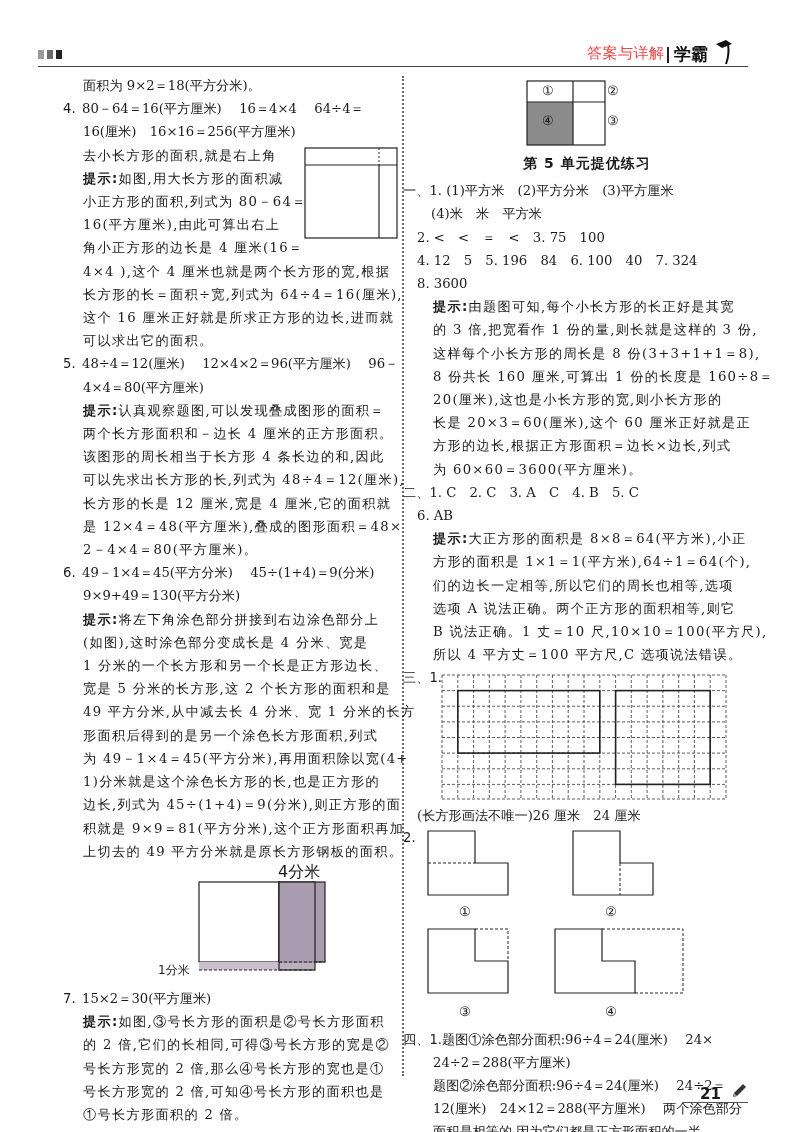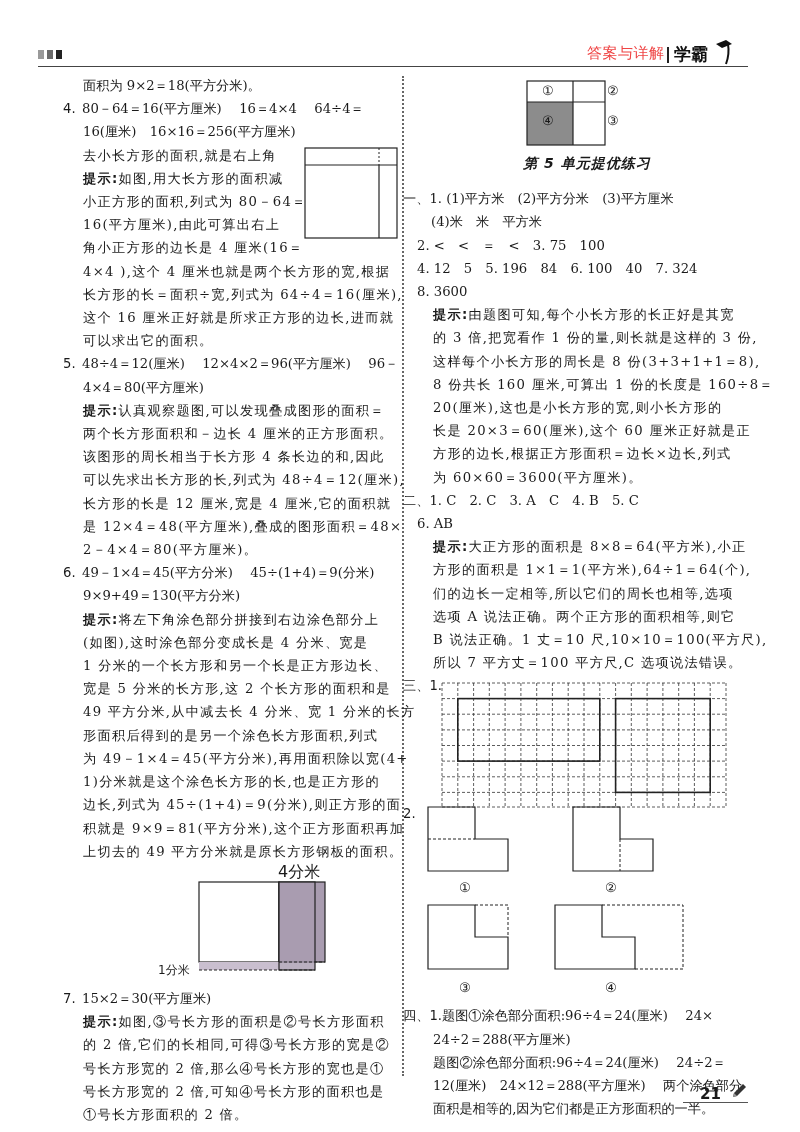--- a/index.html
+++ b/index.html
@@ -18,21 +18,21 @@
   .col-right { left: 417px; top: 74px; width: 340px; }
   .divider { position: absolute; left: 402px; top: 76px; width: 0; height: 1000px; border-left: 2px dotted #666; }
 
   .line { white-space: nowrap; }
   .ind { padding-left: 19px; }
   .ind2 { padding-left: 19px; letter-spacing: 1.3px; }
   .hint-label { font-weight: bold; font-family: "DejaVu Sans", sans-serif; }
   .num { display: inline-block; width: 19px; margin-left: -1px; }
   .sec { font-family: "DejaVu Sans", sans-serif; }
 
-  .unit-title { text-align: center; font-family: "DejaVu Sans", sans-serif; font-weight: bold; font-size: 14px; letter-spacing: 1px; margin: 2px 0 12px; font-style: italic; }
+  .unit-title { text-align: center; font-family: "DejaVu Sans", sans-serif; font-weight: bold; font-size: 14px; letter-spacing: 1px; margin: 2px 0 4px; }
 
   svg { display: block; }
   .abs { position: absolute; }
 
   .footer-num { position: absolute; left: 700px; top: 1085px; font-family: "DejaVu Sans", sans-serif; font-weight: bold; font-size: 15px; }
   .footer-line { position: absolute; left: 683px; top: 1102px; width: 65px; height: 1px; background: #555; }
   .footer-pen { position: absolute; left: 730px; top: 1082px; }
 </style>
 </head>
 <body>
@@ -156,21 +156,21 @@
   <div class="line ind2" style="padding-left:16px">方形的边长,根据正方形面积＝边长×边长,列式</div>
   <div class="line ind2" style="padding-left:16px">为 60×60＝3600(平方厘米)。</div>
 
   <div class="line"><span class="sec" style="margin-left:-14px">二、</span><span>1. C　2. C　3. A　C　4. B　5. C</span></div>
   <div class="line">6. AB</div>
   <div class="line ind2" style="padding-left:16px"><span class="hint-label">提示:</span><span>大正方形的面积是 8×8＝64(平方米),小正</span></div>
   <div class="line ind2" style="padding-left:16px">方形的面积是 1×1＝1(平方米),64÷1＝64(个),</div>
   <div class="line ind2" style="padding-left:16px">们的边长一定相等,所以它们的周长也相等,选项</div>
   <div class="line ind2" style="padding-left:16px">选项 A 说法正确。两个正方形的面积相等,则它</div>
   <div class="line ind2" style="padding-left:16px">B 说法正确。1 丈＝10 尺,10×10＝100(平方尺),</div>
-  <div class="line ind2" style="padding-left:16px">所以 7 平方丈＝100 平方尺,C 选项说法错误。</div>
+  <div class="line ind2" style="padding-left:16px">所以 4 平方丈＝100 平方尺,C 选项说法错误。</div>
 
   <div style="position:relative;height:130px">
     <div class="abs sec" style="left:-14px;top:0">三、1.</div>
     <svg class="abs" style="left:24px;top:8px" width="286" height="126" viewBox="0 0 286 126">
       <g stroke="#333" stroke-width="0.8" stroke-dasharray="3,2">
         <line x1="1" y1="1" x2="285" y2="1"></line>
           <line x1="1" y1="16.6" x2="285" y2="16.6"></line>
         <line x1="1" y1="32.2" x2="285" y2="32.2"></line>
           <line x1="1" y1="47.9" x2="285" y2="47.9"></line>
         <line x1="1" y1="63.5" x2="285" y2="63.5"></line>
@@ -195,20 +195,21 @@
         <line x1="221.9" y1="1" x2="221.9" y2="125"></line>
           <line x1="237.7" y1="1" x2="237.7" y2="125"></line>
         <line x1="253.4" y1="1" x2="253.4" y2="125"></line>
           <line x1="269.2" y1="1" x2="269.2" y2="125"></line>
         <line x1="285" y1="1" x2="285" y2="125"></line>
       </g>
       <rect x="16.8" y="16.6" width="142" height="62.5" fill="none" stroke="#222" stroke-width="1.6"></rect>
       <rect x="174.6" y="16.6" width="94.6" height="93.8" fill="none" stroke="#222" stroke-width="1.6"></rect>
     </svg>
   </div>
+  <div class="line" style="margin-top:8px">(长方形画法不唯一)26 厘米　24 厘米</div>
 
   <div style="position:relative;height:200px">
     <div class="abs sec" style="left:-14px;top:-2px">2.</div>
     <svg class="abs" style="left:10px;top:2px" width="82" height="66" viewBox="0 0 82 66">
       <path d="M1,1 H48 V33 H81 V65 H1 Z" fill="none" stroke="#222" stroke-width="1.2"></path>
       <line x1="1" y1="33" x2="48" y2="33" stroke="#222" stroke-dasharray="3,2"></line>
     </svg>
     <div class="abs" style="left:42px;top:72px">①</div>
     <svg class="abs" style="left:155px;top:2px" width="82" height="66" viewBox="0 0 82 66">
       <path d="M1,1 H48 V33 H81 V65 H1 Z" fill="none" stroke="#222" stroke-width="1.2"></path>

